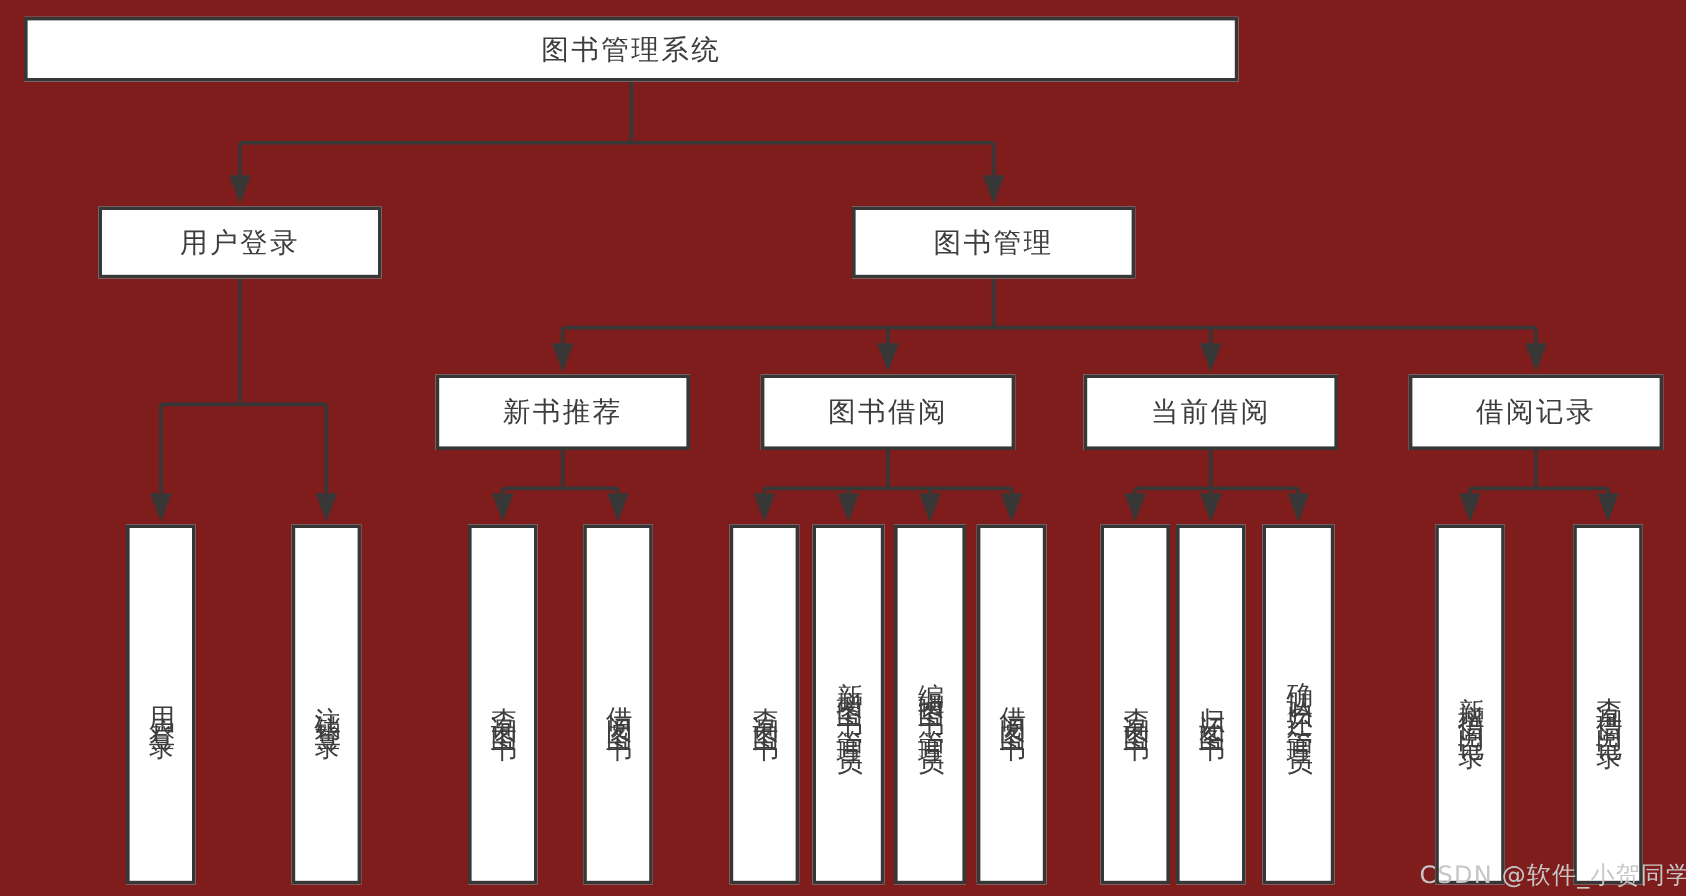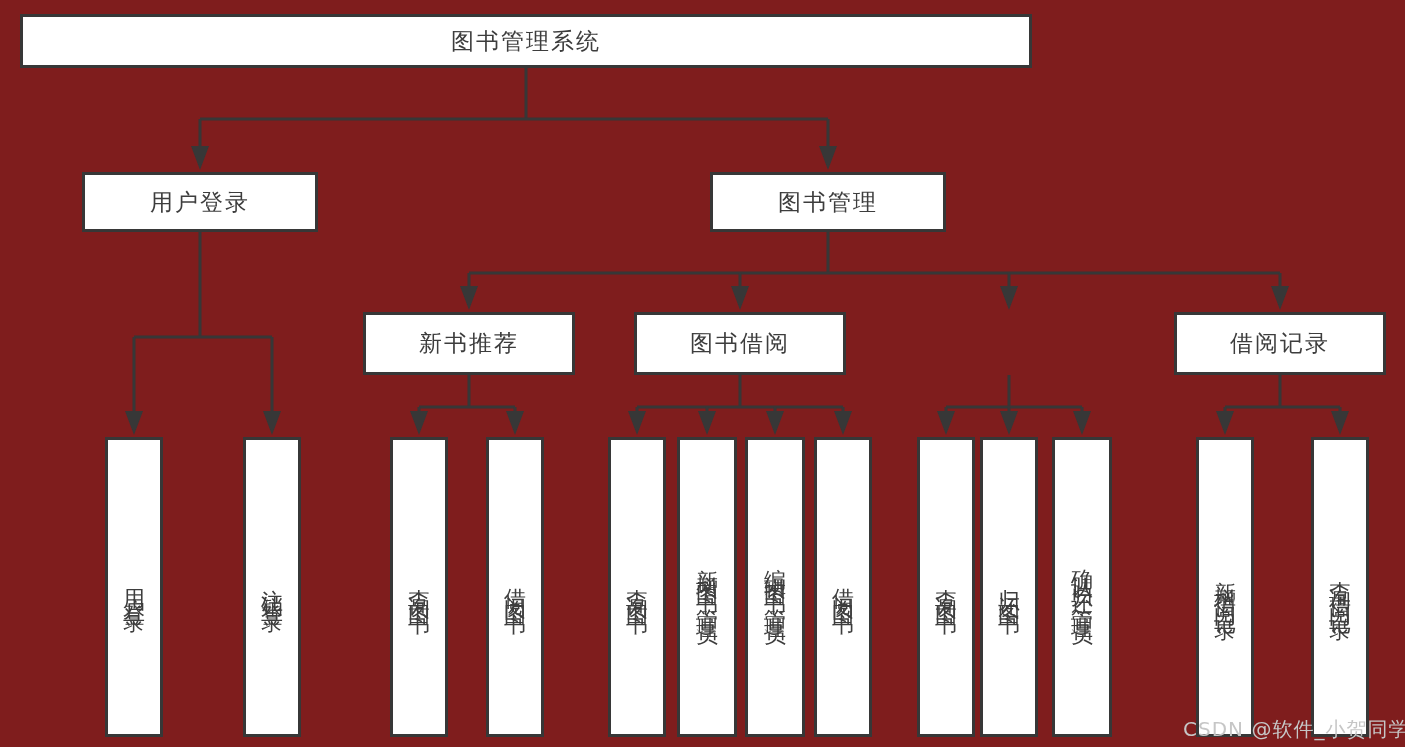--- a/index.html
+++ b/index.html
@@ -144,20 +144,23 @@
   <div class="node h" id="n-mgmt">
     <span>图书管理</span>
   </div>
 
   <div class="node h" id="n-borrow">
     <span>图书借阅</span>
   </div>
   <div class="node h" id="n-newrec">
     <span>新书推荐</span>
   </div>
+  <div class="node h" id="n-curr">
+    <span>当前借阅</span>
+  </div>
   <div class="node h" id="n-record">
     <span>借阅记录</span>
   </div>
 
   <div class="node v" id="n-a1">
     <span class="vtext">用户登录</span>
   </div>
   <div class="node v" id="n-a2">
     <span class="vtext">注销登录</span>
   </div>

